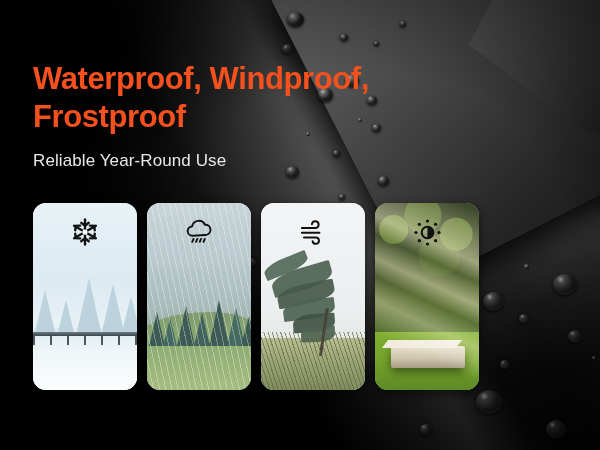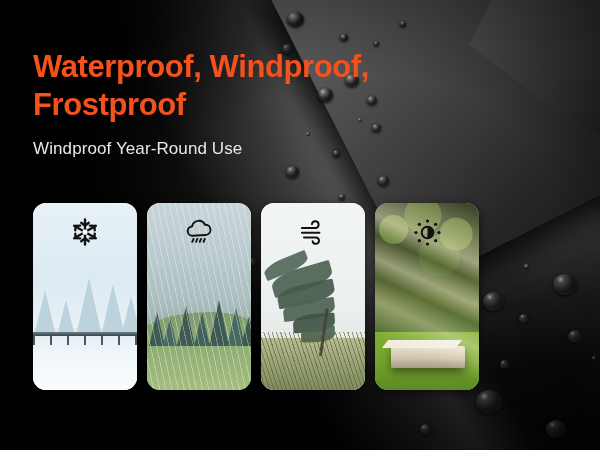--- a/index.html
+++ b/index.html
@@ -80,21 +80,21 @@
     background:
       radial-gradient(circle at 32% 26%, rgba(255,255,255,.55) 0%, rgba(190,190,190,.25) 16%, rgba(25,25,25,.95) 52%, #000 100%);
     box-shadow:0 1px 3px rgba(0,0,0,.9), inset -1px -2px 3px rgba(255,255,255,.05);
   }
   .drop.tiny {
     background:radial-gradient(circle at 35% 30%, rgba(255,255,255,.45) 0%, rgba(20,20,20,.9) 60%, #000 100%);
     box-shadow:none;
   }
 
   
-  .copy { position:absolute; left:33px; top:48px; z-index:6; }
+  .copy { position:absolute; left:33px; top:60px; z-index:6; }
 
   .headline {
     font-size:31px;
     font-weight:700;
     line-height:38px;
     letter-spacing:-0.4px;
     white-space:pre-line;
   }
 
   .subhead {
@@ -243,21 +243,21 @@
     <div class="drop tiny" style="left:592px;top:356px;width:4px;height:4px;"></div>
     <div class="drop" style="left:420px;top:424px;width:12px;height:11px;"></div>
     <div class="drop" style="left:237px;top:212px;width:7px;height:7px;"></div>
   </div>
 
   <div class="bg-layer bg-vignette"></div>
 
   <div class="copy">
     <div class="headline" style="color:#F4511E;">Waterproof, Windproof,
 Frostproof</div>
-    <div class="subhead" style="color:#E8E8E8;">Windproof Year-Round Use</div>
+    <div class="subhead" style="color:#E8E8E8;">Reliable Year-Round Use</div>
   </div>
 
   <div class="cards">
 
     <div class="card">
       <div class="card-scene">
         <div class="snow-sky"></div>
         <div class="snow-ground"></div>
         <div class="tree" style="left:12px;">
           <i style="height:18px;"></i>

